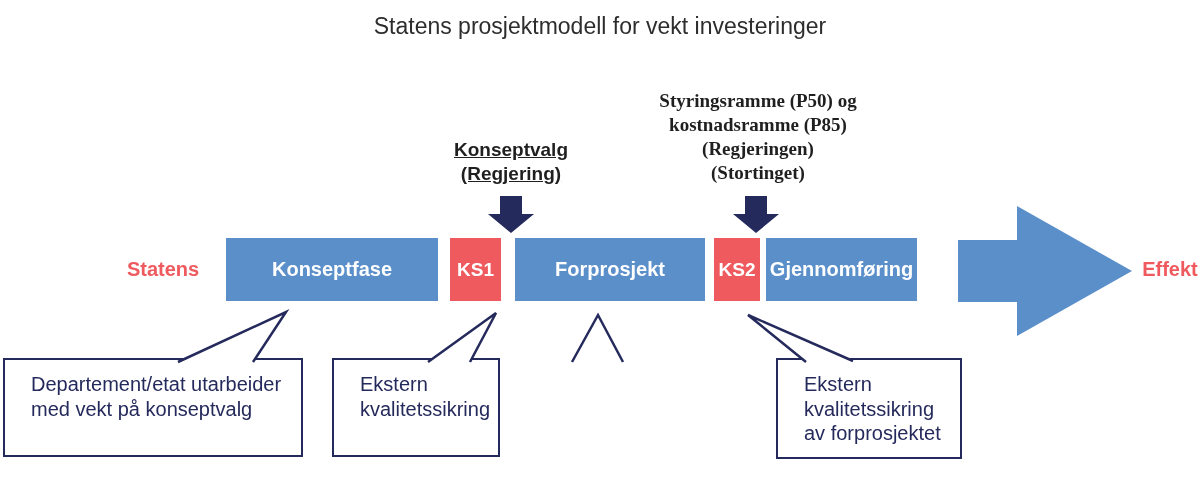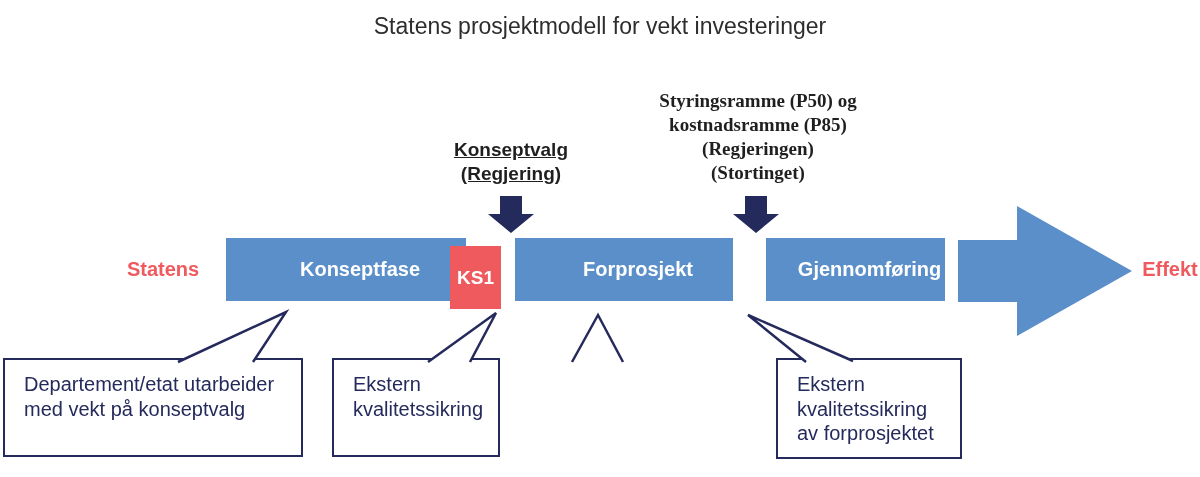--- a/index.html
+++ b/index.html
@@ -20,37 +20,37 @@
     font-size:19px;font-weight:700;color:#1f1f1f;
     line-height:24px;
   }
   .ann-1{top:138px;left:411px;width:200px;text-decoration:underline;}
   .ann-2{top:89px;left:608px;width:300px;font-family:Liberation Serif, serif;}
   .bar-seg{
     position:absolute;top:238px;height:63px;
     display:flex;align-items:center;justify-content:center;
     color:#ffffff;font-weight:700;font-size:20px;
   }
-  .seg-phase{background:#5b8fca;padding-left:28px;}
+  .seg-phase{background:#5b8fca;}
   .seg-gate{background:#ef5a5f;font-size:19px;}
   .side-label{
     position:absolute;top:238px;height:63px;
     display:flex;align-items:center;justify-content:center;
     color:#ef5a5f;font-weight:700;font-size:20px;
   }
   .side-label.start{left:113px;width:100px;}
   .side-label.end{left:1120px;width:100px;}
   .callout{
     position:absolute;
     background:#ffffff;
     border:2.5px solid #252a5c;
     color:#252a5c;
     font-size:20px;line-height:24.5px;
     box-sizing:border-box;
-    padding:12px 0 0 19px;
+    padding:12px 0 0 26px;
   }
   .callout div{white-space:nowrap;}
   .co-1{left:3px;top:358px;width:300px;height:99px;}
   .co-2{left:332px;top:358px;width:168px;height:99px;}
   .co-3{left:537px;top:358px;width:210px;height:101px;}
   .co-4{left:776px;top:358px;width:186px;height:101px;}
   .overlay{
     position:absolute;top:0;left:0;width:1200px;height:477px;
     pointer-events:none;
   }
@@ -70,22 +70,23 @@
   <div class="ann ann-2">
     <div>Styringsramme (P50) og</div>
     <div>kostnadsramme (P85)</div>
     <div>(Regjeringen)</div>
     <div>(Stortinget)</div>
   </div>
 
   <div class="side-label start">Statens</div>
 
   <div class="bar-seg seg-phase" style="left:226px;width:212px;">Konseptfase</div>
-  <div class="bar-seg seg-gate" style="left:450px;width:51px;margin-top:8px;">KS1</div>
+  <div class="bar-seg seg-gate" style="left:450px;width:51px;">KS1</div>
   <div class="bar-seg seg-phase" style="left:515px;width:190px;">Forprosjekt</div>
+  <div class="bar-seg seg-gate" style="left:714px;width:46px;">KS2</div>
   <div class="bar-seg seg-phase" style="left:766px;width:151px;">Gjennomføring</div>
 
   <div class="side-label end">Effekt</div>
 
   <div class="callout co-1">
     <div>Departement/etat utarbeider</div>
     <div>med vekt på konseptvalg</div>
   </div>
 
   <div class="callout co-2">

